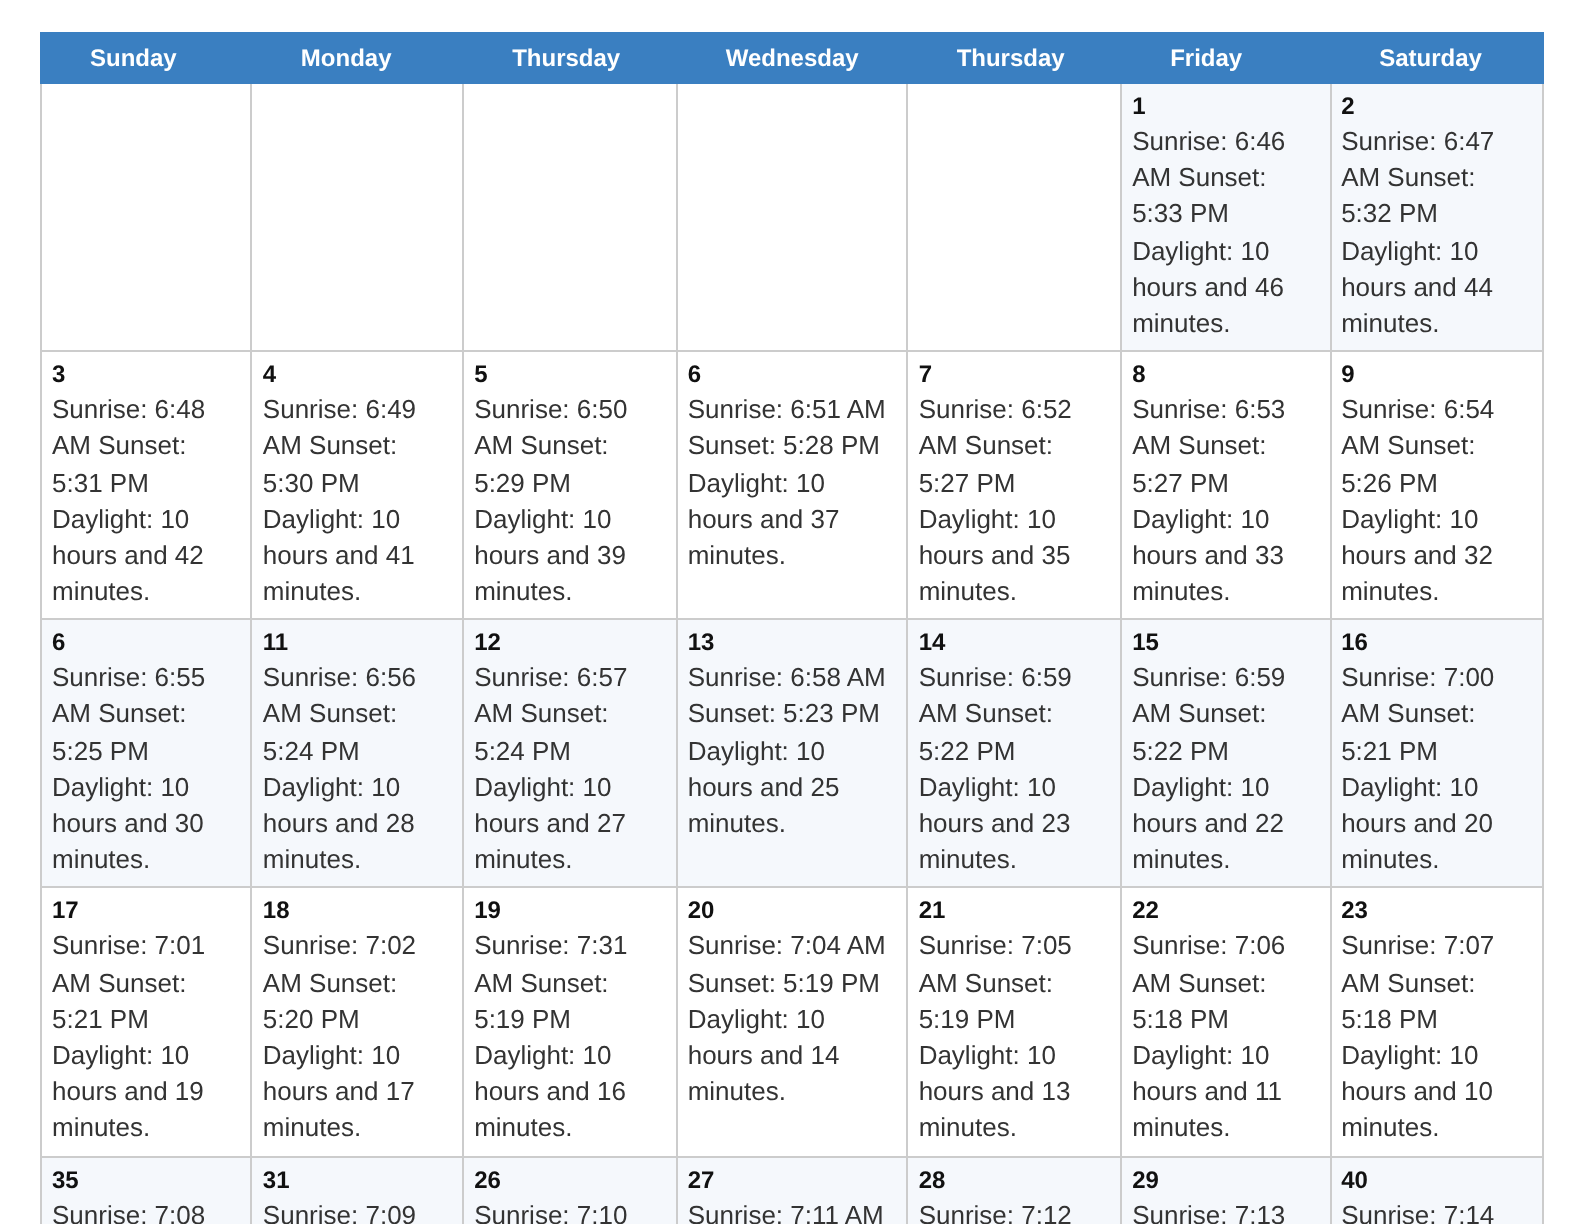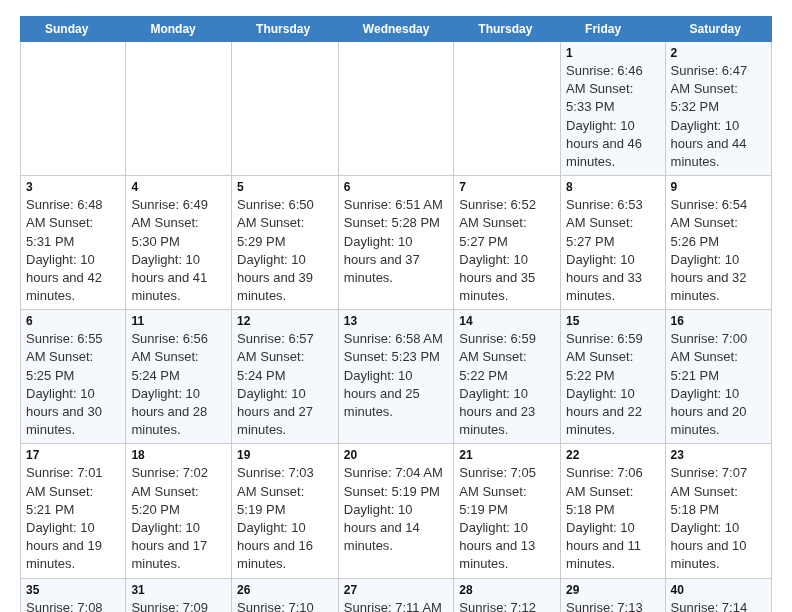--- a/index.html
+++ b/index.html
@@ -233,21 +233,21 @@
 Daylight: 10 hours and 19 minutes.</div>
           </td>
           <td>
             <div class="day-number">18</div>
             <div class="day-info">Sunrise: 7:02 AM
 Sunset: 5:20 PM
 Daylight: 10 hours and 17 minutes.</div>
           </td>
           <td>
             <div class="day-number">19</div>
-            <div class="day-info">Sunrise: 7:03 AM
+            <div class="day-info">Sunrise: 7:31 AM
 Sunset: 5:19 PM
 Daylight: 10 hours and 16 minutes.</div>
           </td>
           <td>
             <div class="day-number">20</div>
             <div class="day-info">Sunrise: 7:04 AM
 Sunset: 5:19 PM
 Daylight: 10 hours and 14 minutes.</div>
           </td>
           <td>

